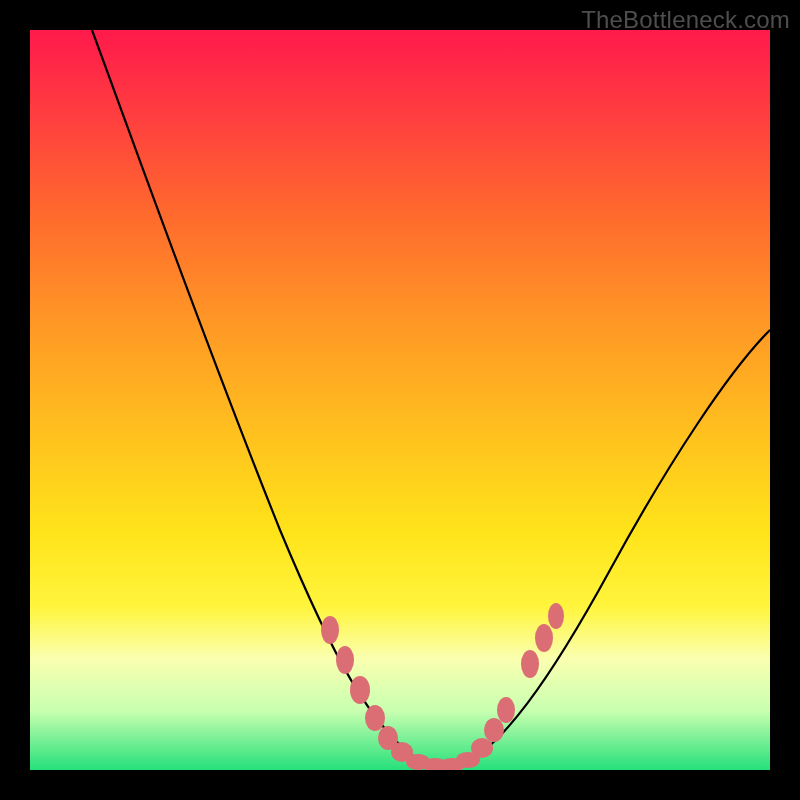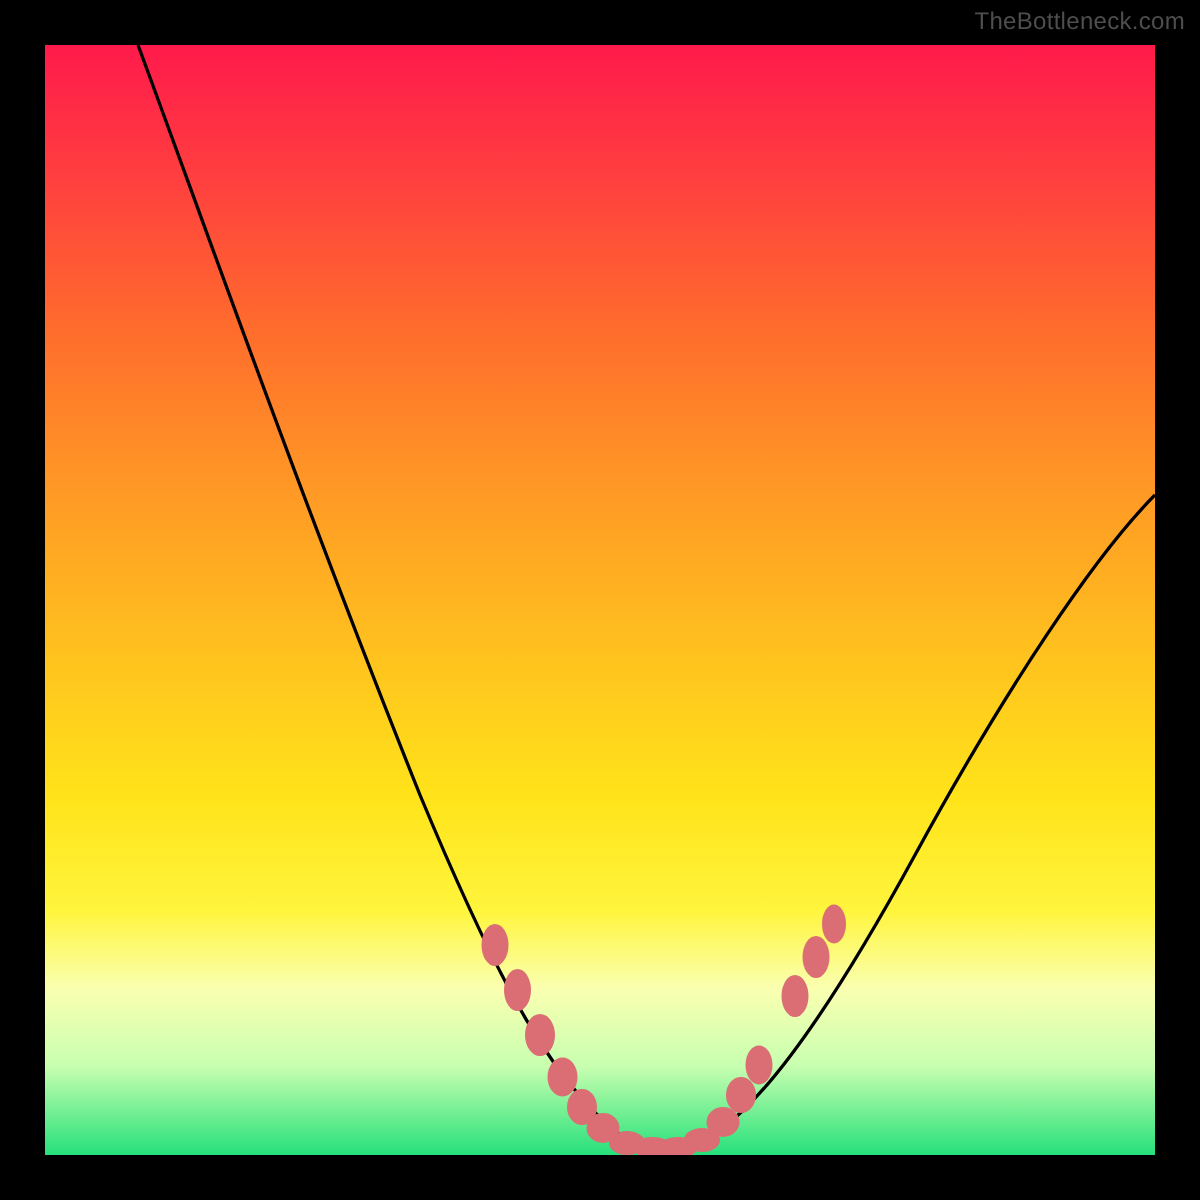--- a/index.html
+++ b/index.html
@@ -33,21 +33,21 @@
       #fff53d 78%,
       #faffb0 85%,
       #c8ffb0 92%,
       #25e07a 100%);
   }
   .watermark {
     position: absolute;
     top: 6px;
     right: 10px;
     color: #4e4e4e;
-    font-size: 16px;
+    font-size: 24px;
     font-weight: 500;
     letter-spacing: 0.2px;
     user-select: none;
   }
   svg.curve {
     position: absolute;
     left: 0; top: 0;
     width: 740px; height: 740px;
   }
   .dot {

